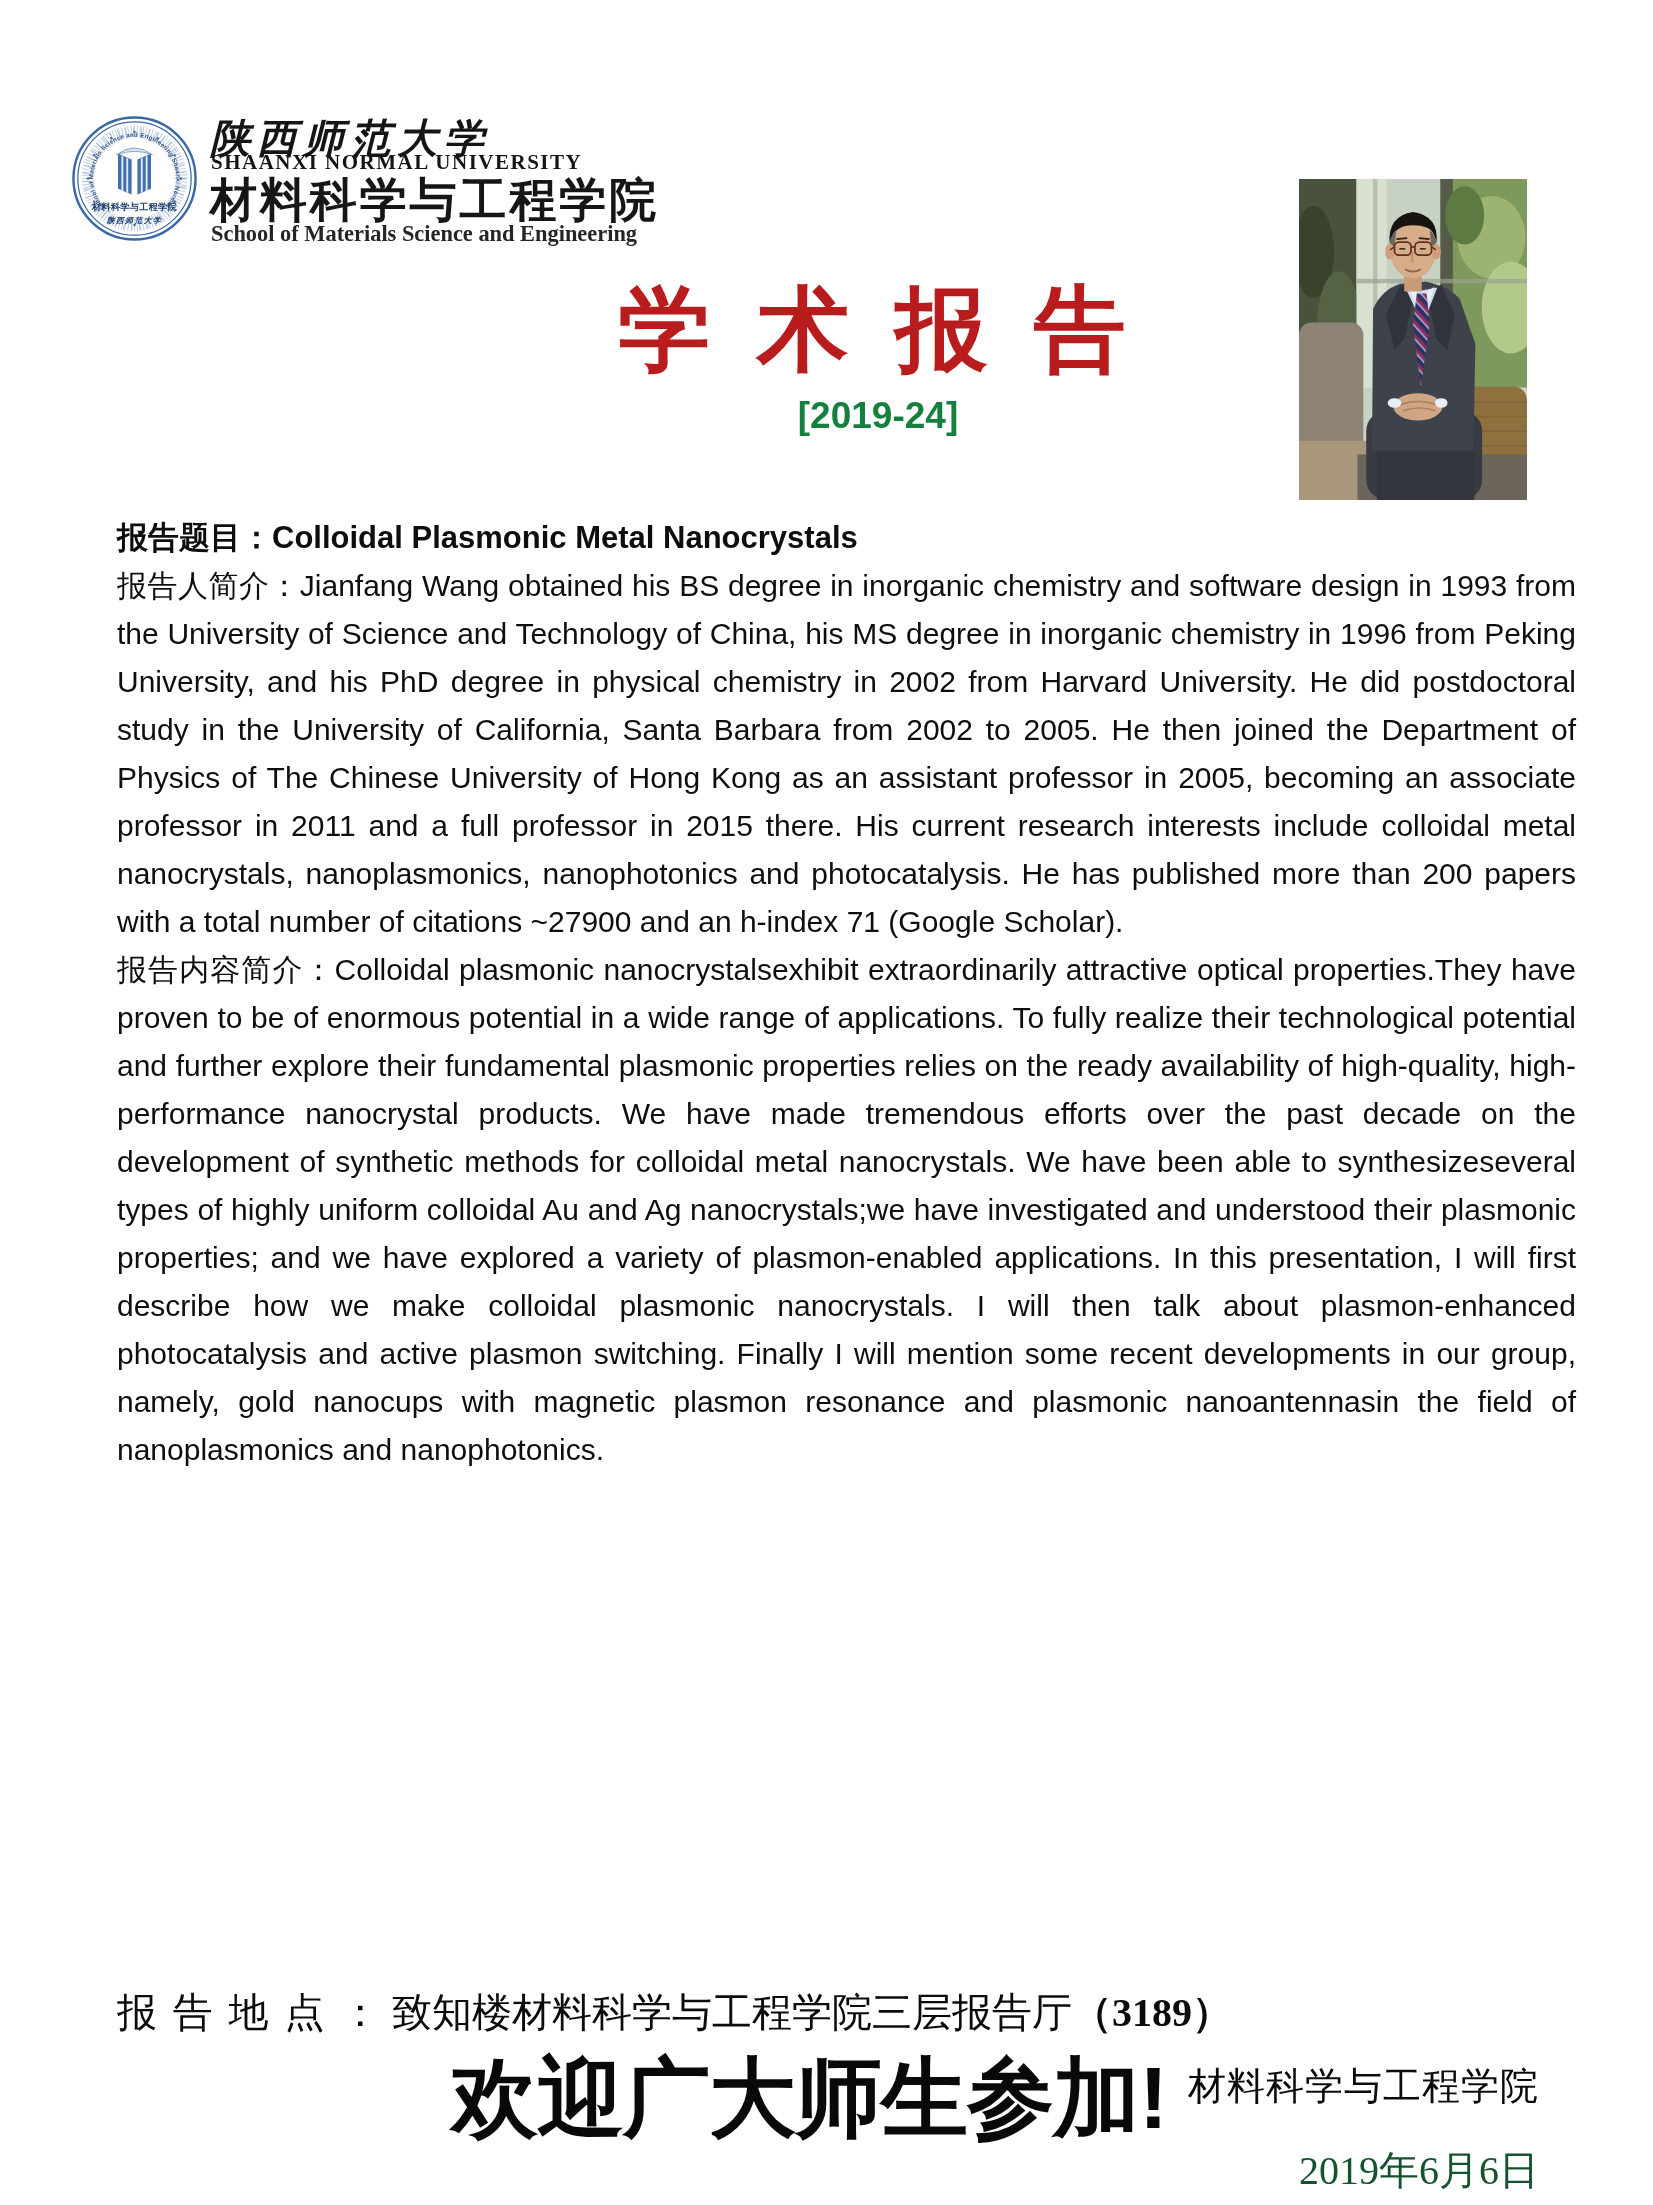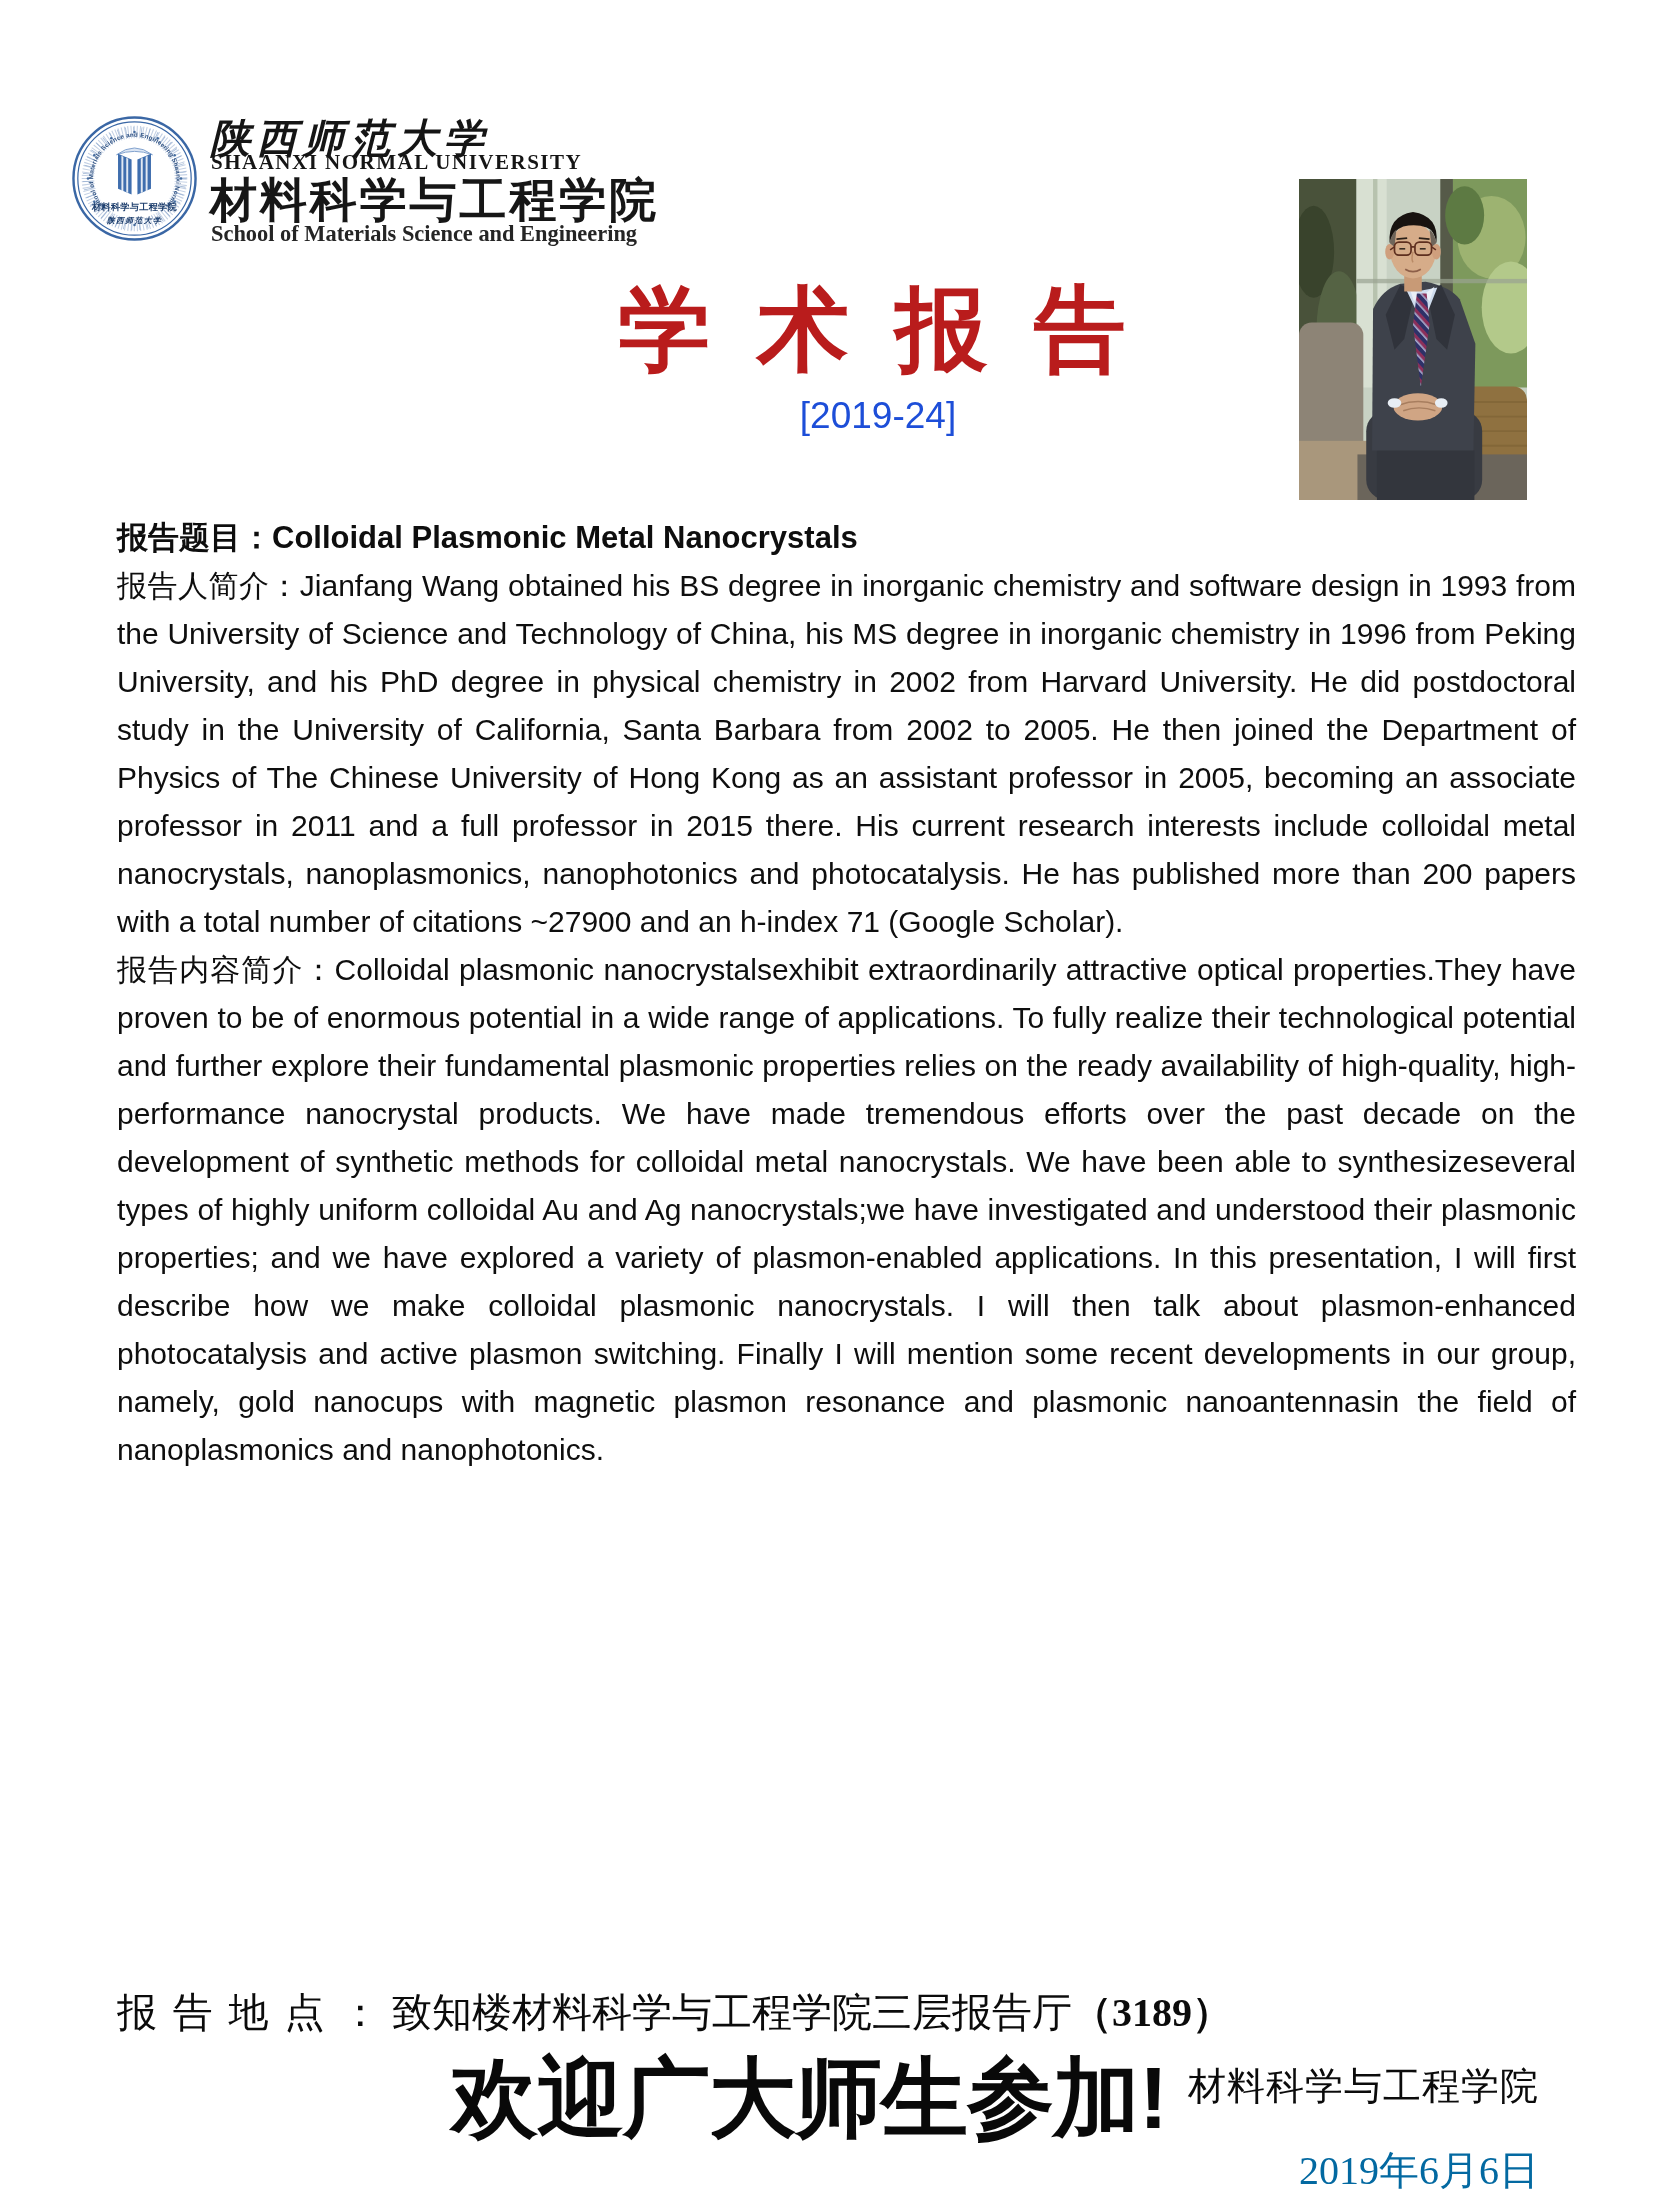--- a/index.html
+++ b/index.html
@@ -30,21 +30,21 @@
   }
 
   
   .title-wrap { position:absolute; left:117px; top:268px; width:1522px; text-align:center; }
   .page-title {
     font-family:"Liberation Serif", serif; font-weight:700; font-size:92px;
     letter-spacing:11.7px; color:#b91c1c; white-space:nowrap;
   }
   .issue-wrap { position:absolute; left:117px; top:395px; width:1522px; text-align:center; }
   .issue {
-    font-family:"Liberation Sans", sans-serif; font-weight:400; font-size:37px; color:#1d4ed8;
+    font-family:"Liberation Sans", sans-serif; font-weight:700; font-size:37px; color:#15803d;
   }
 
   
   .photo { position:absolute; left:1299px; top:179px; width:228px; height:321px; }
 
   
   .body-col {
     position:absolute; left:117px; top:514px; width:1459px;
     font-size:30px; line-height:48px; text-align:justify; color:#0e0e0e;
   }
@@ -65,21 +65,21 @@
     position:absolute; left:451px; top:2040px; font-family:"Liberation Sans", sans-serif;
     font-weight:900; font-size:87px; letter-spacing:-1px; color:#090909; white-space:nowrap;
   }
   .signature-block { position:absolute; right:115px; top:2061px; text-align:right; }
   .signature {
     font-family:"Liberation Serif", serif; font-size:38px; color:#0b0b0b;
     letter-spacing:1px; white-space:nowrap;
   }
   .signature-date {
     margin-top:31px; font-family:"Liberation Serif", serif; font-size:40px;
-    color:#0369a1; white-space:nowrap;
+    color:#14532d; white-space:nowrap;
   }
 </style>
 </head>
 <body>
 
 <div class="page">
 
   <svg class="seal" viewBox="0 0 258 258">
     <circle cx="129" cy="129" r="126" fill="#ffffff" stroke="#3a67a5" stroke-width="5"></circle>
     <circle cx="129" cy="129" r="117" fill="#ffffff" stroke="#3a67a5" stroke-width="2.5"></circle>

